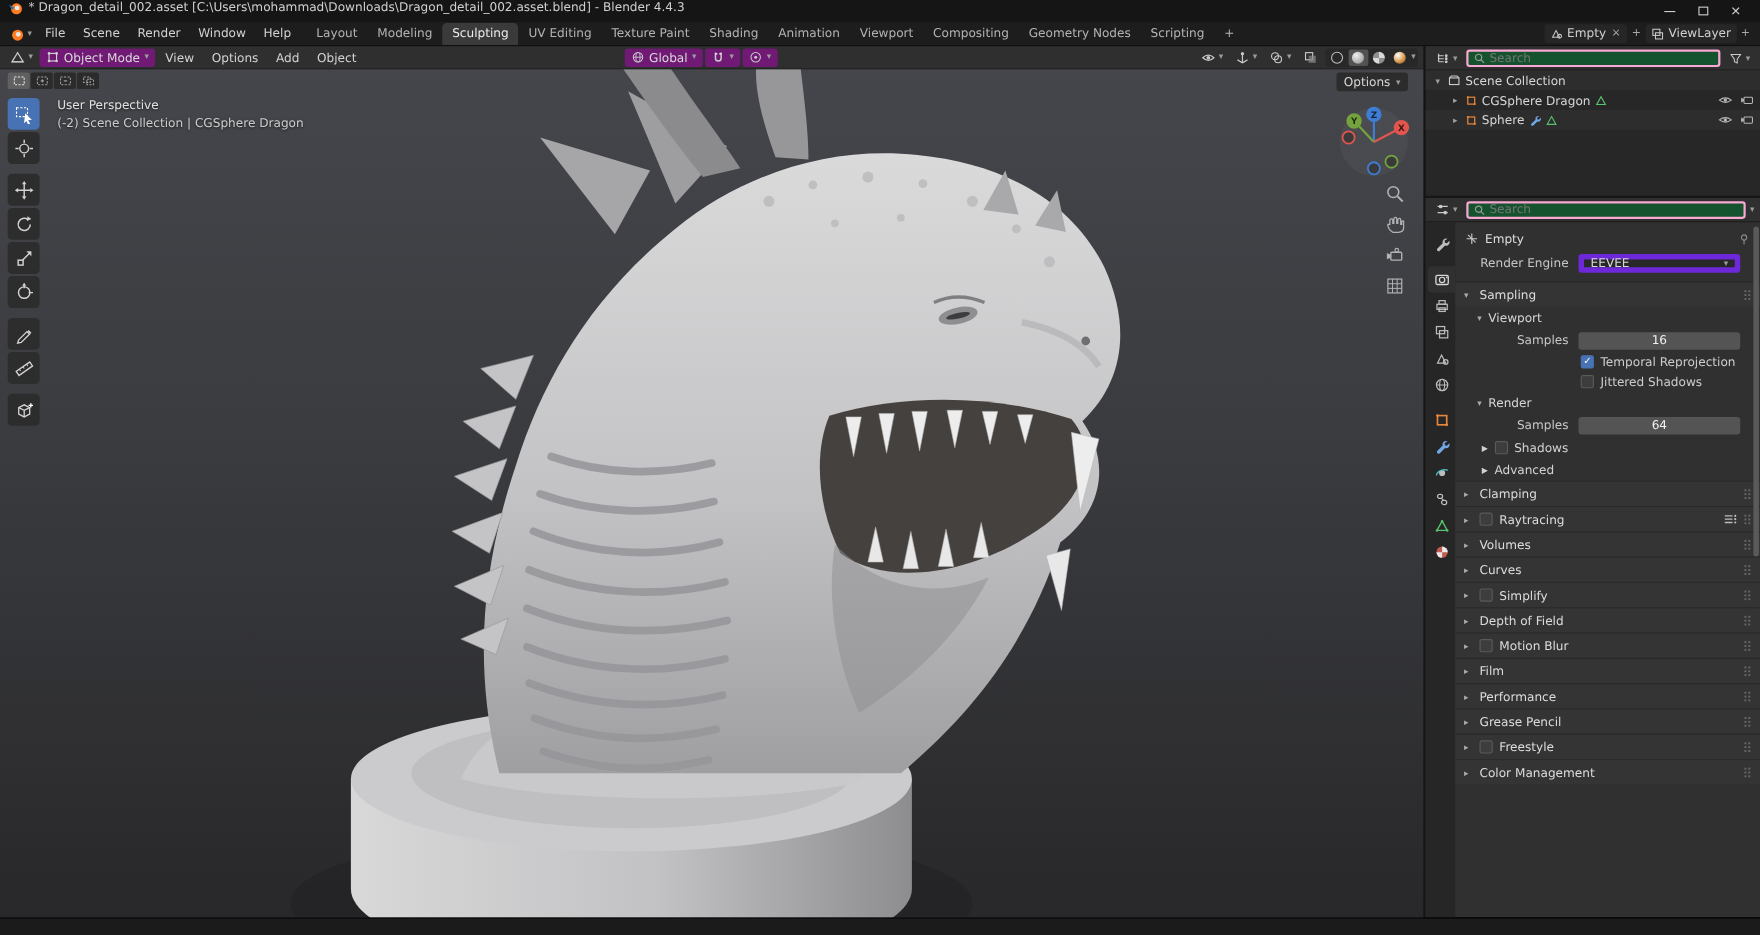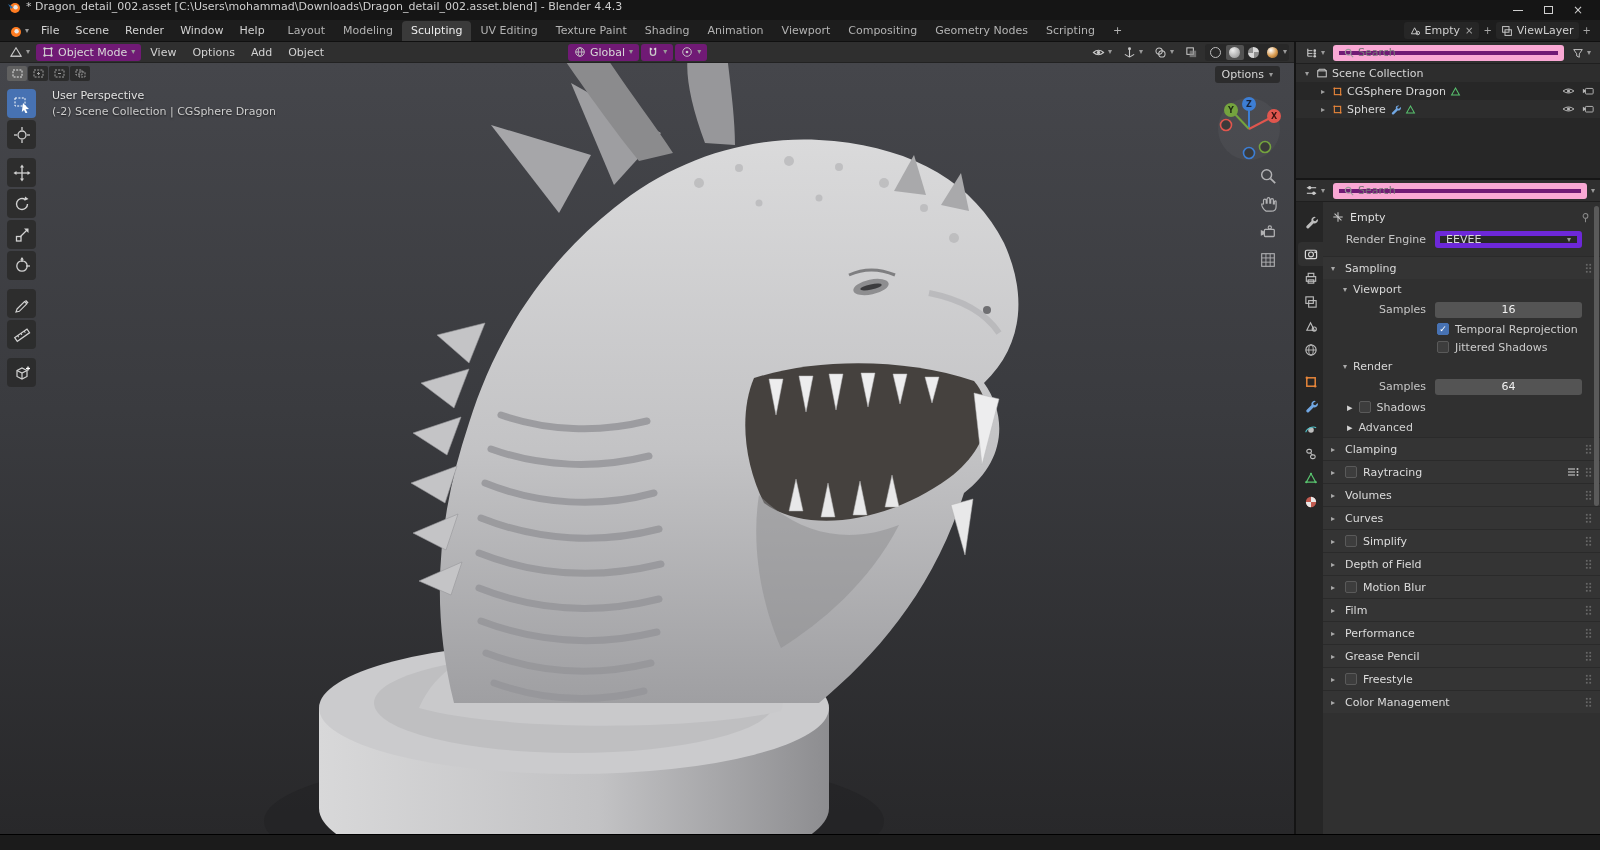--- a/index.html
+++ b/index.html
@@ -61,21 +61,21 @@
   .tool-btn{width:29px;height:29px;background:rgba(43,43,43,.92);border-radius:4px;display:flex;align-items:center;justify-content:center}
   .tool-btn.active{background:#4772b3}
   .tgap{margin-top:7px}
   .gizmo{position:absolute;right:12px;top:32px;z-index:5}
   .nav-col{position:absolute;right:15px;top:102px;z-index:5;display:flex;flex-direction:column;gap:6px;align-items:center}
   .nav-btn{width:22px;height:22px;display:flex;align-items:center;justify-content:center;opacity:.85}
 
   
   .outliner{height:138px;background:#272727;display:flex;flex-direction:column;border-bottom:2px solid #161616;flex:0 0 auto}
   .ol-header{height:22px;background:#2f2f2f;display:flex;align-items:center;gap:4px;padding:0 5px;border-bottom:1px solid #1f1f1f;flex:0 0 auto}
-  .search{flex:1;display:flex;align-items:center;gap:4px;background:#701a75;border:6px solid #f9a8d4;border-radius:3px;height:16px;padding:0 5px}
+  .search{flex:1;display:flex;align-items:center;gap:4px;background:#14532d;border:2px solid #f9a8d4;border-radius:3px;height:16px;padding:0 5px}
   .search input{flex:1;background:transparent;border:none;outline:none;color:#cfcfcf;font:inherit;min-width:0}
   .ol-row{height:18px;display:flex;align-items:center;gap:4px;padding:0 6px;color:#d6d6d6}
   .ol-row.alt{background:#2d2d2d}
   .ol-row .chev{width:10px;color:#9f9f9f;font-size:8px;text-align:center}
   .ol-right{margin-left:auto;display:flex;align-items:center;gap:7px}
   .indent{width:12px}
 
   
   .properties{flex:1;display:flex;flex-direction:column;min-height:0;background:#303030}
   .pr-header{height:22px;background:#2f2f2f;display:flex;align-items:center;gap:4px;padding:0 5px;border-bottom:1px solid #1f1f1f;flex:0 0 auto}

